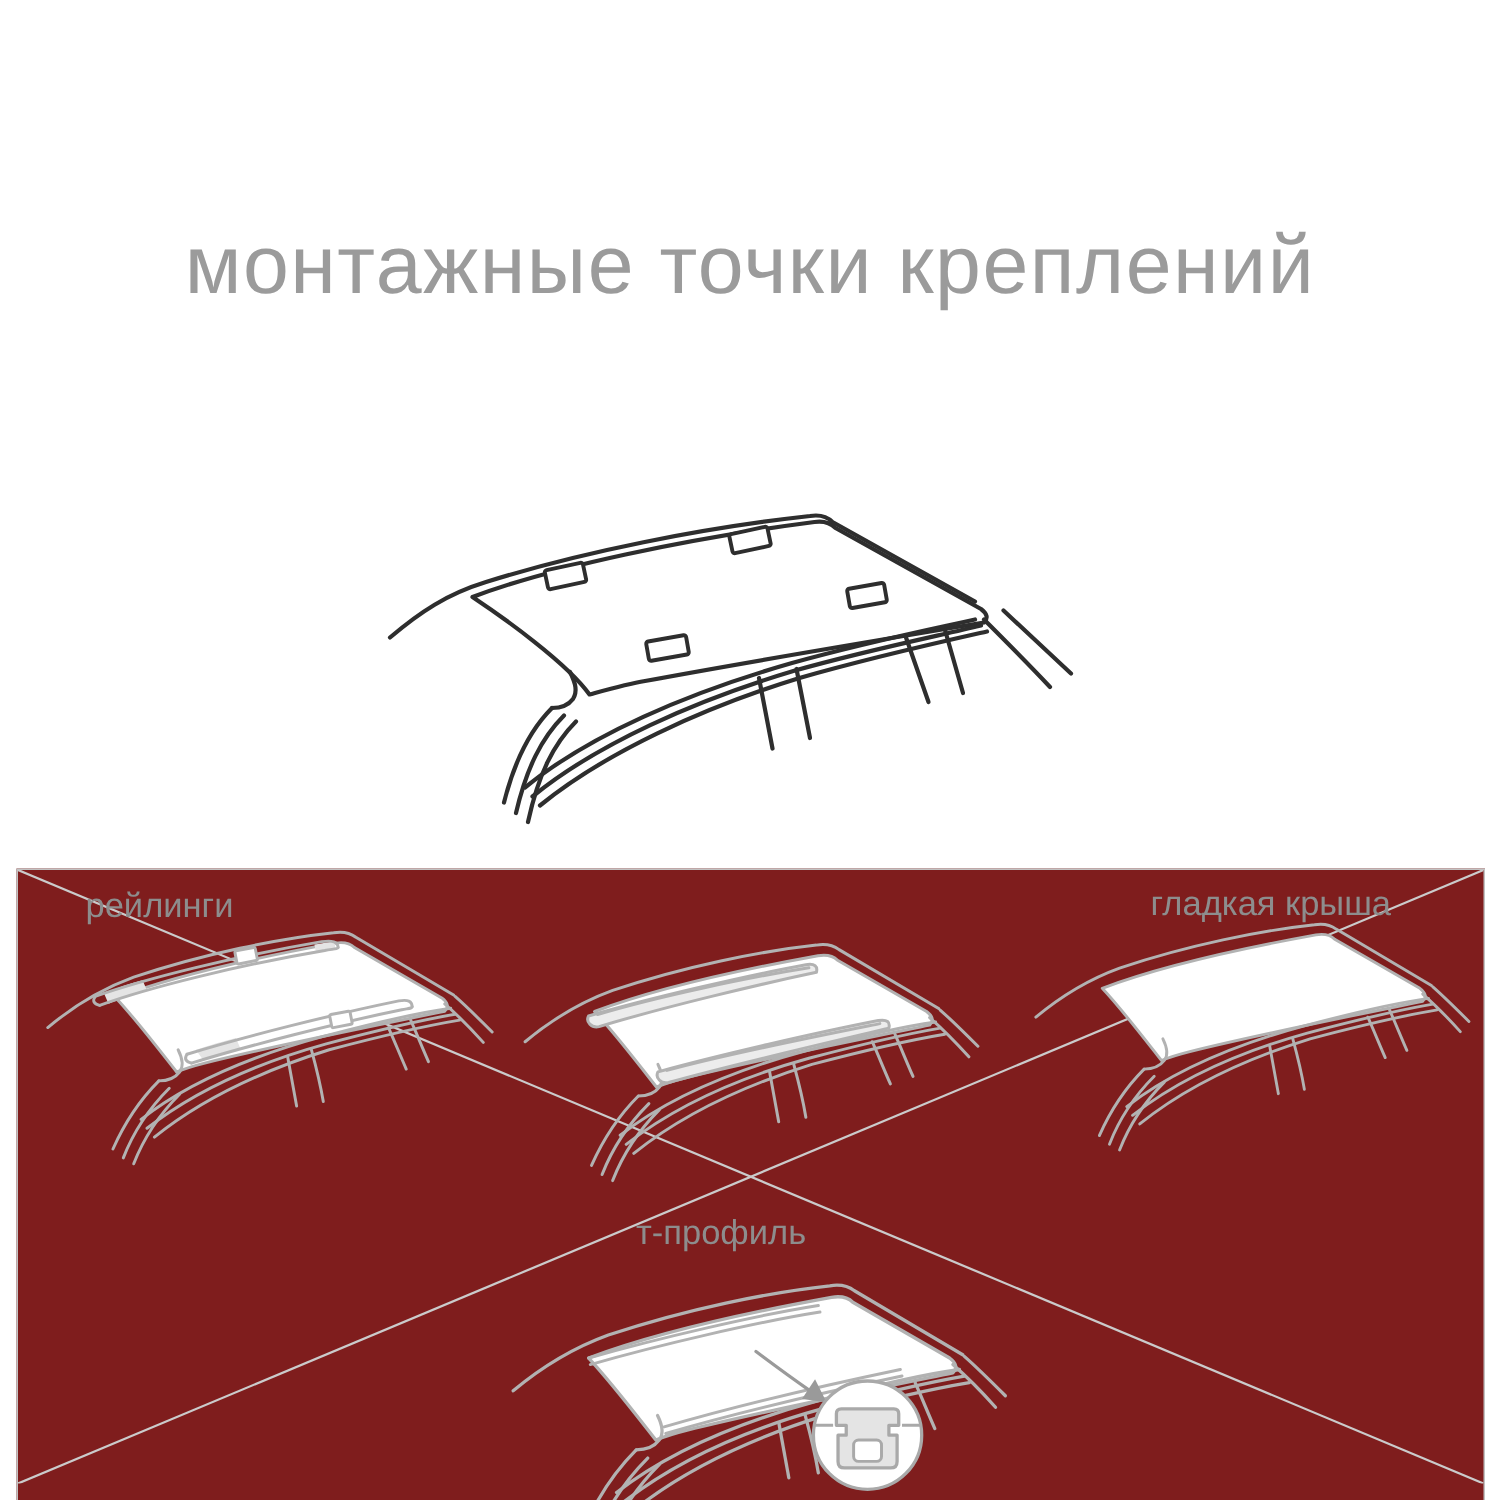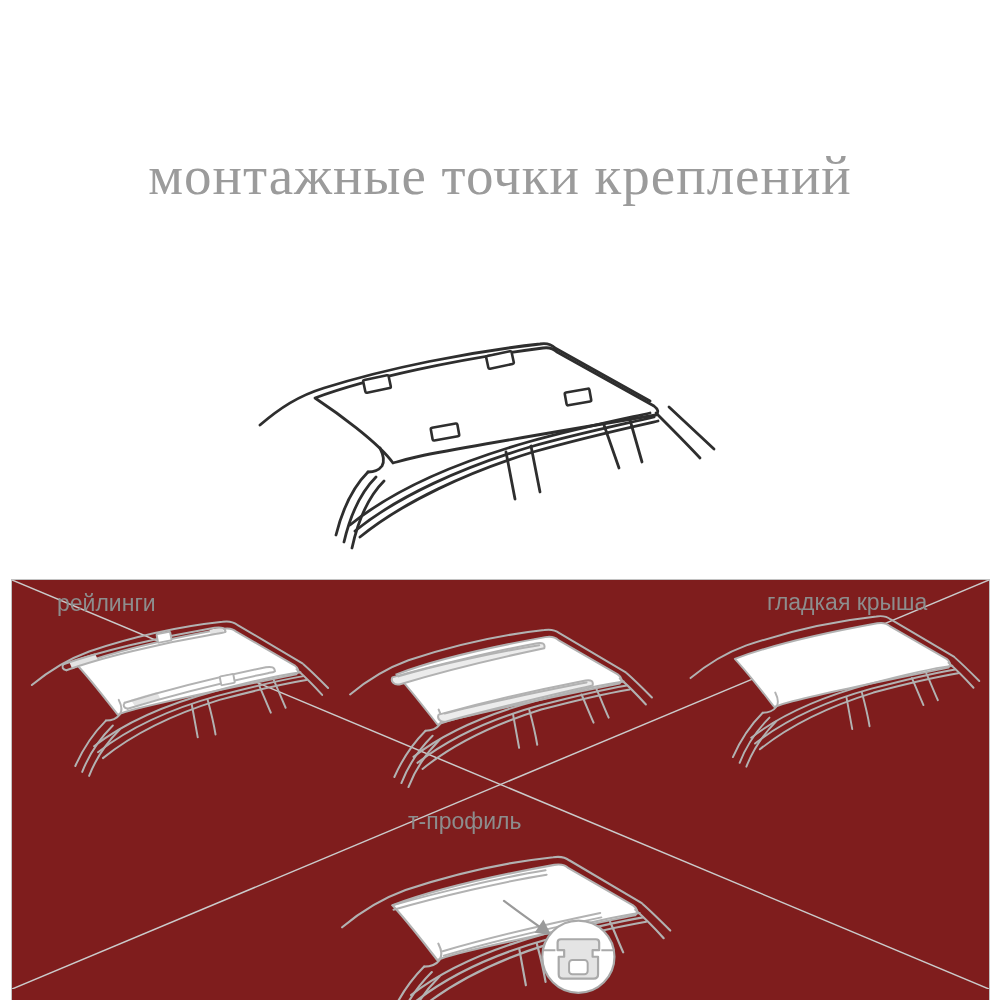--- a/index.html
+++ b/index.html
@@ -14,21 +14,20 @@
   .title {
     position: absolute;
     top: 144px;
     left: 0;
     width: 100%;
     text-align: center;
     font-size: 55px;
     letter-spacing: 1px;
     color: #9b9b9b;
     white-space: nowrap;
-    font-family: Liberation Serif, serif;
   }
   .main-illustration {
     position: absolute;
     left: 228px;
     top: 322px;
   }
   .variants-panel {
     position: absolute;
     left: 11px;
     top: 579px;
@@ -45,21 +44,21 @@
   }
   .variant-label {
     position: absolute;
     font-size: 23px;
     color: #8d8d8d;
     white-space: nowrap;
   }
   .label-rails        { left: 45px;  top: 10px; }
   .label-integrated   { left: 340px; top: 13px; }
   .label-smooth       { left: 755px; top: 9px; text-align: center;  }
-  .label-tprofile     { left: 396px; top: 228px; }
+  .label-tprofile     { left: 412px; top: 228px; }
   .car-svg { position: absolute; overflow: visible; }
   .car-rails      { left: 8px;   top: 29px;  }
   .car-integrated { left: 326px; top: 37px;  }
   .car-smooth     { left: 667px; top: 24px;  }
   .car-tprofile   { left: 317px; top: 263px; }
 </style>
 </head>
 <body>
 
 <div class="page">

